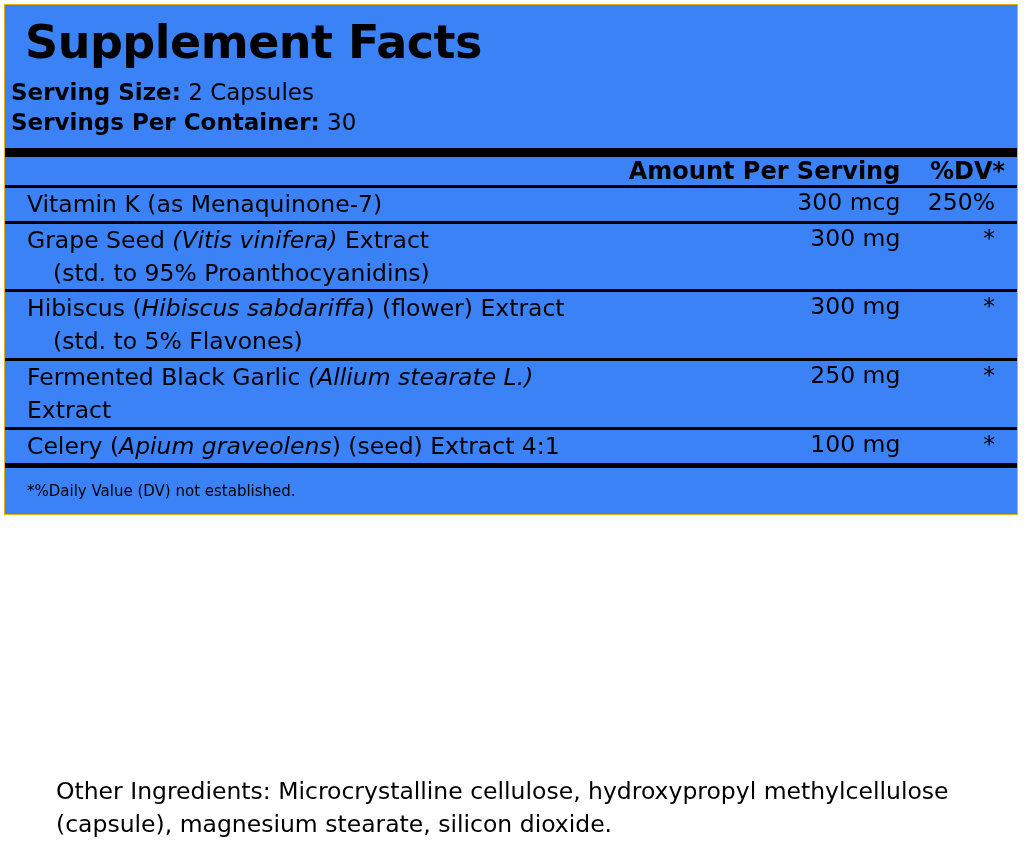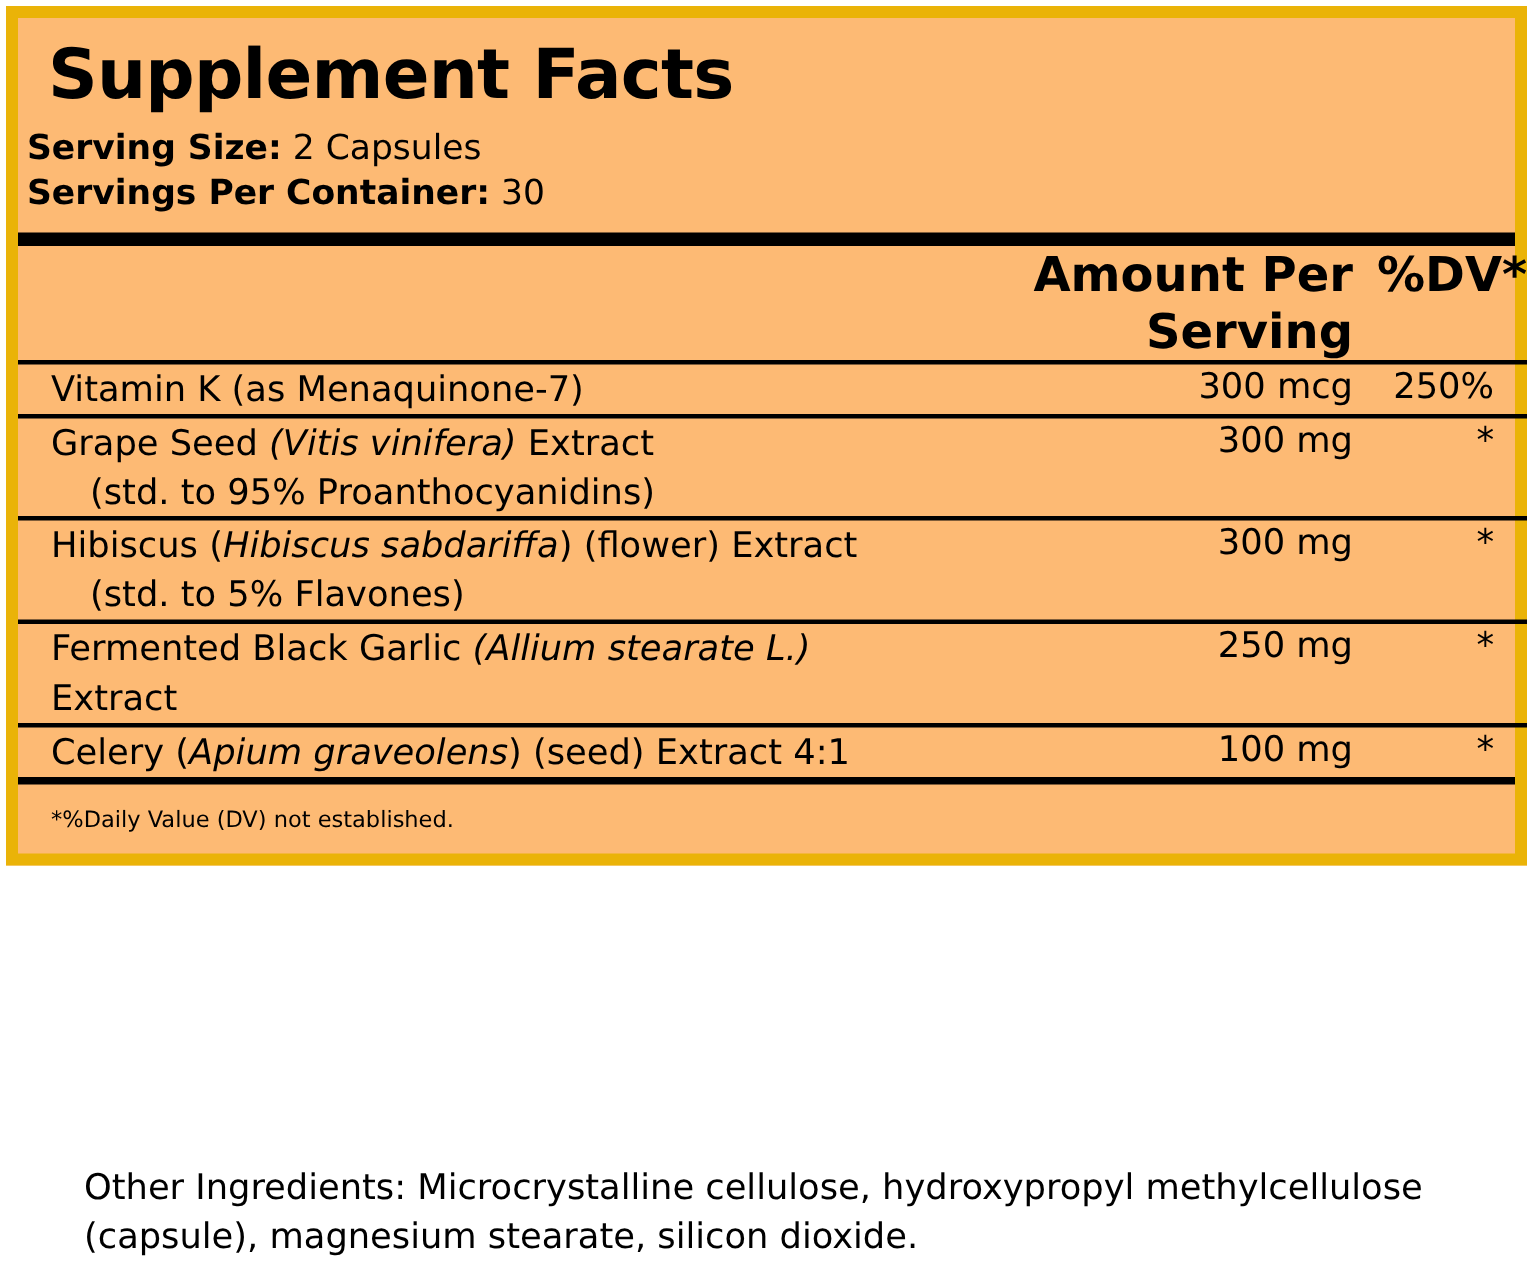--- a/index.html
+++ b/index.html
@@ -22,22 +22,22 @@
     box-sizing: border-box;
   }
 
   
   .panel {
     position: absolute;
     left: 4px;
     top: 4px;
     width: 1014px;
     box-sizing: border-box;
-    border: 8px solid #eab308;
-    background: #fdba74;
+    border: 1px solid #eab308;
+    background: #3b82f6;
   }
 
   .title {
     font-size: 46px;
     font-weight: bold;
     line-height: 1.0;
     letter-spacing: -0.5px;
     padding: 14px 0 6px 20px;
   }
 
@@ -69,21 +69,21 @@
   }
   table.facts td {
     vertical-align: top;
     padding: 0;
   }
   .col-name  { width: 594px; }
   .col-amt   { width: 312px; }
   .col-dv    { width: 100px; }
 
   .row-head td {
-    font-size: 32px;
+    font-size: 24px;
     font-weight: bold;
     padding-top: 9px;
     padding-bottom: 9px;
   }
   .row-head .col-amt { text-align: right; padding-right: 16px; }
   .row-head .col-dv  { text-align: right; padding-right: 12px; }
 
   .row-item td {
     font-size: 23.5px;
     padding-top: 10px;

